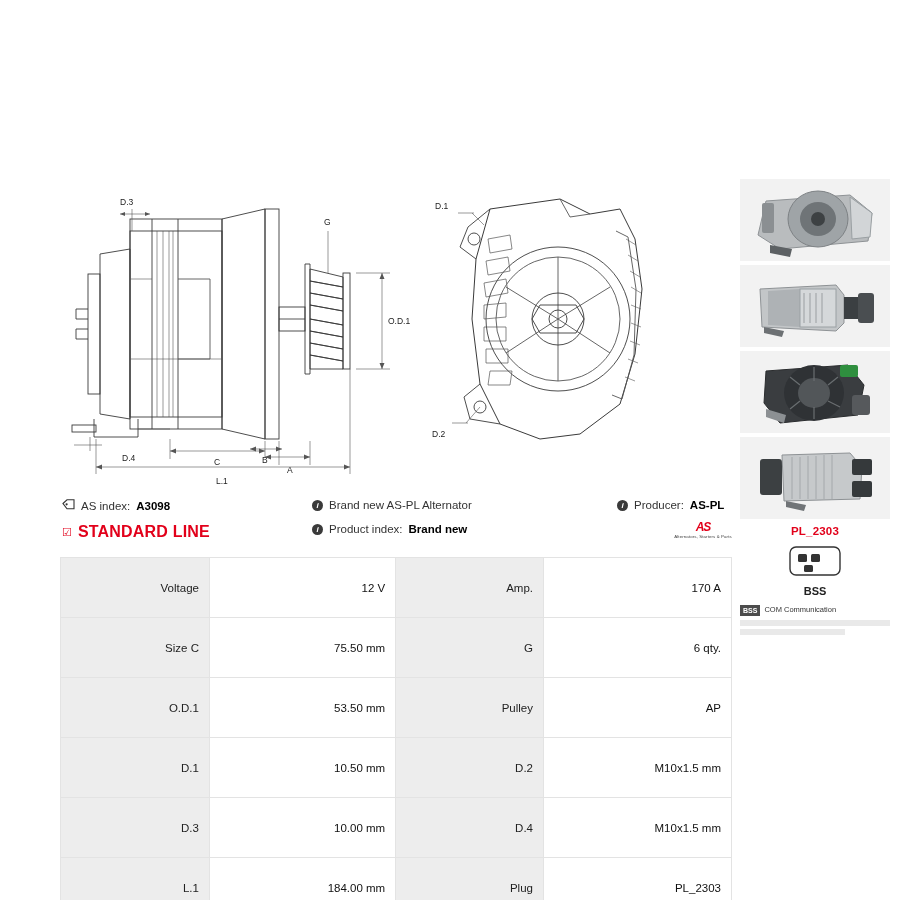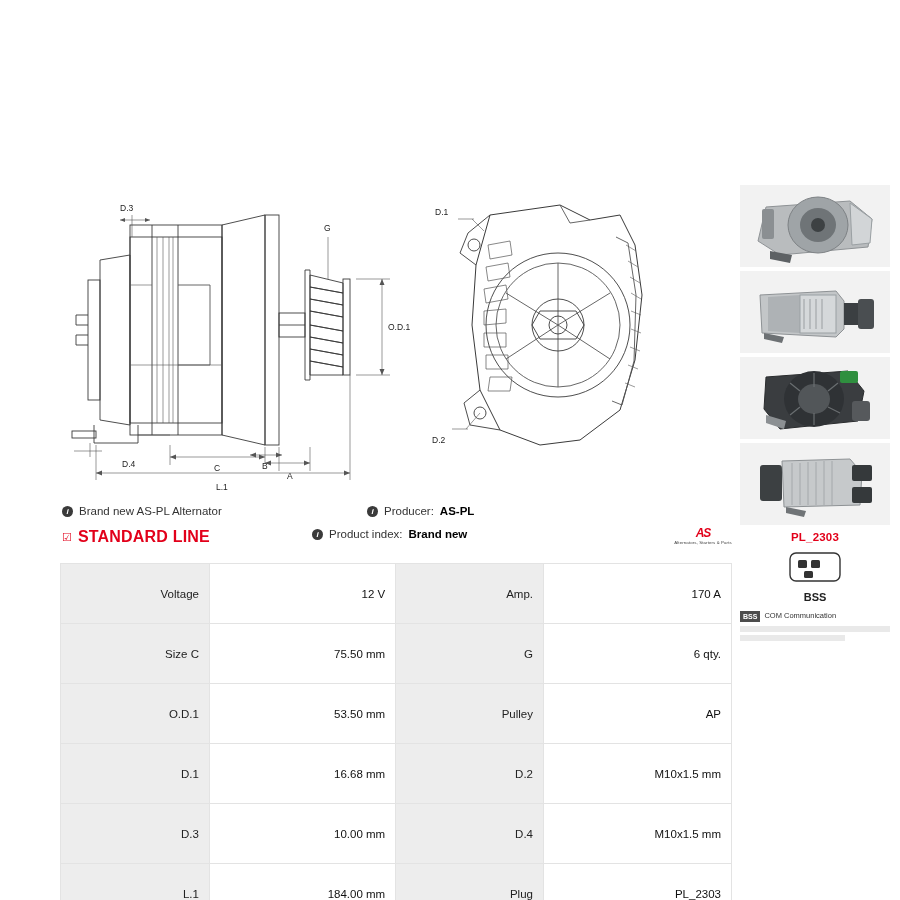--- a/index.html
+++ b/index.html
@@ -10,21 +10,21 @@
   body {
     width: 900px;
     height: 900px;
     font-family: "Liberation Sans", sans-serif;
     color: #222;
     position: relative;
     overflow: hidden;
   }
   .sheet {
     position: absolute;
-    left: 0; top: 15px;
+    left: 0; top: 9px;
     width: 900px; height: 724px;
   }
 
   
   .drawing {
     position: absolute;
     left: 60px; top: 160px;
     width: 670px; height: 320px;
   }
   .drawing svg { display: block; }
@@ -425,20 +425,30 @@
       <span class="com-text">COM Communication</span>
     </div>
     <div class="com-bars">
       <div class="com-bar"></div>
       <div class="com-bar short"></div>
     </div>
   </div>
 
   <div class="info">
     <div class="info-row">
+      <div class="info-col c1">
+        <span class="tag-icon">
+          <svg width="13" height="11" viewBox="0 0 13 11">
+              <path d="M1 4.5 L5 0.8 L12 0.8 L12 9.8 L5 9.8 Z" fill="none" stroke="#333" stroke-width="1.1"></path>
+              <circle cx="4.6" cy="5.3" r="1.1" fill="#333"></circle>
+            </svg>
+        </span>
+        <span class="label-muted">AS index:</span>
+        <span class="bold">A3098</span>
+      </div>
       <div class="info-col c2">
         <span class="i-icon">i</span>
         <span class="label-muted">Brand new AS-PL Alternator</span>
       </div>
       <div class="info-col c3">
         <span class="i-icon">i</span>
         <span class="label-muted">Producer:</span>
         <span class="bold">AS-PL</span>
       </div>
     </div>
@@ -477,21 +487,21 @@
         <td class="v">6 qty.</td>
       </tr>
       <tr>
         <td class="k">O.D.1</td>
         <td class="v">53.50 mm</td>
         <td class="k">Pulley</td>
         <td class="v">AP</td>
       </tr>
       <tr>
         <td class="k">D.1</td>
-        <td class="v">16.68 mm</td>
+        <td class="v">10.50 mm</td>
         <td class="k">D.2</td>
         <td class="v">M10x1.5 mm</td>
       </tr>
       <tr>
         <td class="k">D.3</td>
         <td class="v">10.00 mm</td>
         <td class="k">D.4</td>
         <td class="v">M10x1.5 mm</td>
       </tr>
       <tr>

